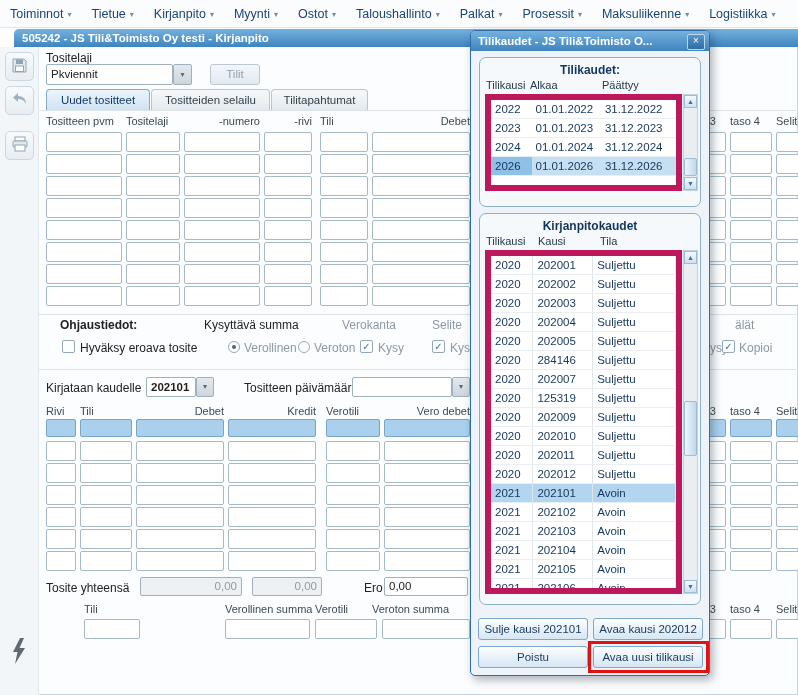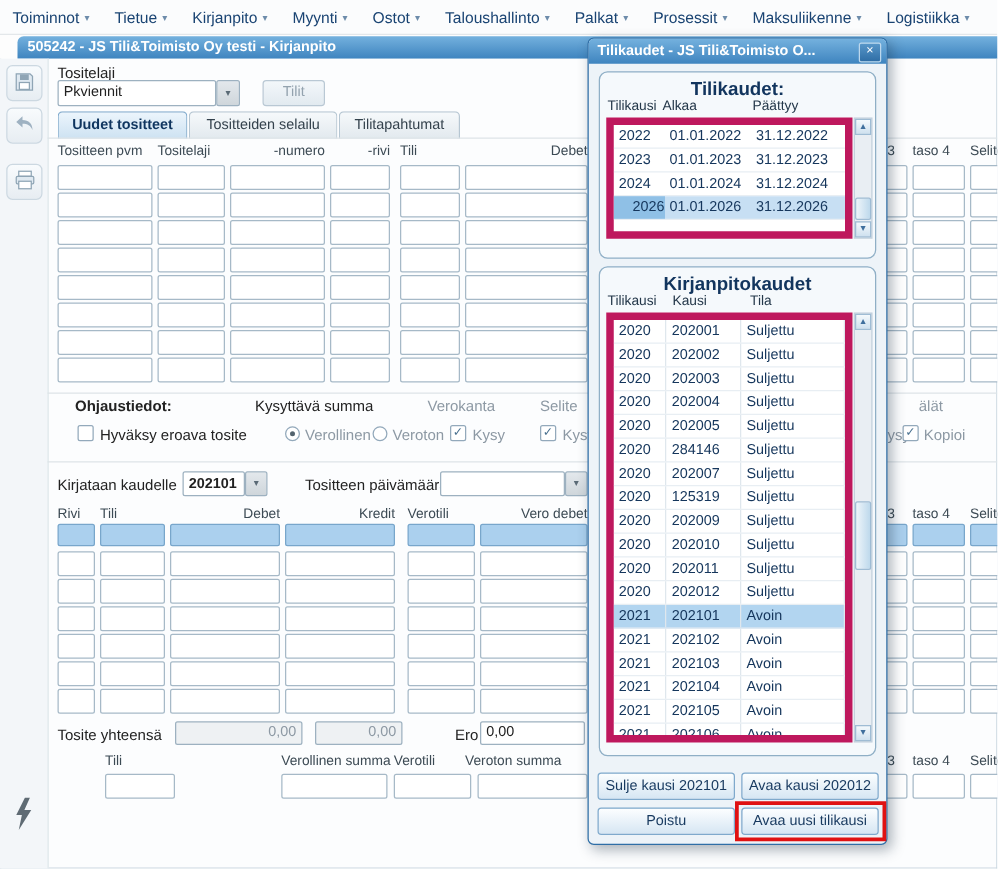--- a/index.html
+++ b/index.html
@@ -32,21 +32,21 @@
   .ddbtn{position:absolute;background:linear-gradient(#e3e8ec,#cfd6db);border:1px solid #9db1c0;border-radius:2px;
          box-sizing:border-box;color:#5a6a76;font-size:8px;text-align:center;line-height:18px;cursor:pointer;}
   .checkbox{position:absolute;width:13px;height:13px;background:#fff;border:1px solid #93a9bb;border-radius:2px;
             box-sizing:border-box;font-size:10px;line-height:11px;text-align:center;color:#49708f;cursor:pointer;}
   .checkbox.checked::after{content:"✓";}
   .radio{position:absolute;width:12px;height:12px;background:#fff;border:1px solid #93a9bb;border-radius:50%;box-sizing:border-box;cursor:pointer;}
   .radio.on::after{content:"";position:absolute;left:3px;top:3px;width:4px;height:4px;border-radius:50%;background:#53636e;}
   .tab{position:absolute;top:89px;height:22px;box-sizing:border-box;border:1px solid #b6c6d2;border-bottom:none;
        border-radius:4px 4px 0 0;background:linear-gradient(#f6f9fb,#e2e9ee);font-size:11.5px;color:#33414c;
        text-align:center;line-height:21px;cursor:pointer;white-space:nowrap;overflow:hidden;}
-  .tab.active{background:linear-gradient(#ecf5fc,#cde2f2);border-color:#82abcd;color:#0f355f;font-weight:bold;}
+  .tab.active{background:linear-gradient(#ecf5fc,#cde2f2);border-color:#82abcd;color:#0f355f;font-weight:normal;}
   .btn{position:absolute;box-sizing:border-box;background:linear-gradient(#fcfeff,#d6e6f3);border:1px solid #7fa9cc;
        border-radius:3px;color:#17395f;font-size:11.5px;text-align:center;cursor:pointer;}
   .btn.dis{background:linear-gradient(#f3f7fa,#e2eaf0);border-color:#b9c8d4;color:#93a2ae;}
   .sepline{position:absolute;left:38px;width:760px;height:1px;background:#dde3e8;}
   
   #grid-layer{position:absolute;left:0;top:0;width:798px;height:695px;pointer-events:none;}
   .ghdr{position:absolute;font-size:11px;color:#3c4a54;height:13px;line-height:13px;white-space:nowrap;box-sizing:border-box;}
   .ghdr.ra{text-align:right;}
   .cell{position:absolute;background:#fff;border:1px solid #a6b9c7;border-radius:2px;box-sizing:border-box;pointer-events:auto;}
   .selcell{background:#abd0ee;border-color:#78a6cb;}
@@ -56,31 +56,31 @@
           box-sizing:border-box;z-index:10;}
   #dlg-titlebar{position:absolute;left:0;top:0;width:238px;height:20px;background:linear-gradient(#74b1de,#3e84bf);
           border-radius:4px 4px 0 0;color:#fff;font-weight:bold;font-size:11.5px;line-height:20px;
           padding-left:7px;box-sizing:border-box;white-space:nowrap;overflow:hidden;}
   #dlg-close{position:absolute;right:4px;top:3px;width:16px;height:14px;background:linear-gradient(#5796c8,#2f6ea6);
           border:1px solid #bcd7ec;border-radius:2px;color:#fff;font-size:10px;line-height:12px;text-align:center;cursor:pointer;}
   .panel{position:absolute;left:8px;width:222px;box-sizing:border-box;background:#f5f9fc;
          border:1px solid #8fafc6;border-radius:7px;}
   #panelA{top:26px;height:150px;}
   #panelB{top:182px;height:392px;}
-  .panel-title{text-align:center;font-weight:bold;font-size:15px;color:#12355e;margin-top:5px;}
+  .panel-title{text-align:center;font-weight:bold;font-size:12px;color:#12355e;margin-top:5px;}
   .ph{position:absolute;font-size:11px;color:#24384a;white-space:nowrap;}
   .tblwrap{position:absolute;left:5px;background:#fff;border:6px solid #be185d;box-sizing:border-box;overflow:hidden;}
   #tk-body{top:36px;width:197px;height:97px;}
   #kp-body{top:36px;width:197px;height:344px;}
   .dl-row{display:flex;height:19px;line-height:19px;font-size:11.5px;color:#15365c;
           border-bottom:1px solid #e8eef3;box-sizing:border-box;cursor:default;}
   .dl-cell{box-sizing:border-box;padding-left:4px;white-space:nowrap;overflow:hidden;}
   #kp-body .dl-cell{border-right:1px solid #dfe7ed;}
   #tk-body .sel{background:#c7dff3;}
-  #tk-body .sel .dl-cell:first-child{background:#8fc0e6;text-align:right;}
+  #tk-body .sel .dl-cell:first-child{background:#8fc0e6;}
   #kp-body .sel{background:#b2d5f0;}
   .sbar{position:absolute;width:15px;box-sizing:border-box;background:#e9eef3;border:1px solid #c3d2dd;}
   #sbarA{left:203px;top:36px;height:97px;}
   #sbarB{left:203px;top:36px;height:344px;}
   .sb-btn{position:absolute;left:0;width:13px;height:13px;background:linear-gradient(#f4f9fc,#cfe1ef);
           border:1px solid #9fbcd4;box-sizing:border-box;color:#3f6f9d;font-size:7px;text-align:center;line-height:11px;cursor:pointer;}
   .sb-thumb{position:absolute;left:0;width:13px;background:linear-gradient(90deg,#eef5fa,#bed9ec);
           border:1px solid #9fbcd4;border-radius:2px;box-sizing:border-box;cursor:pointer;}
   .dlg-btn{position:absolute;width:110px;height:22px;box-sizing:border-box;background:linear-gradient(#fcfeff,#d6e6f3);
           border:1px solid #7fa9cc;border-radius:3px;color:#17395f;font-size:11.5px;text-align:center;line-height:20px;cursor:pointer;}

